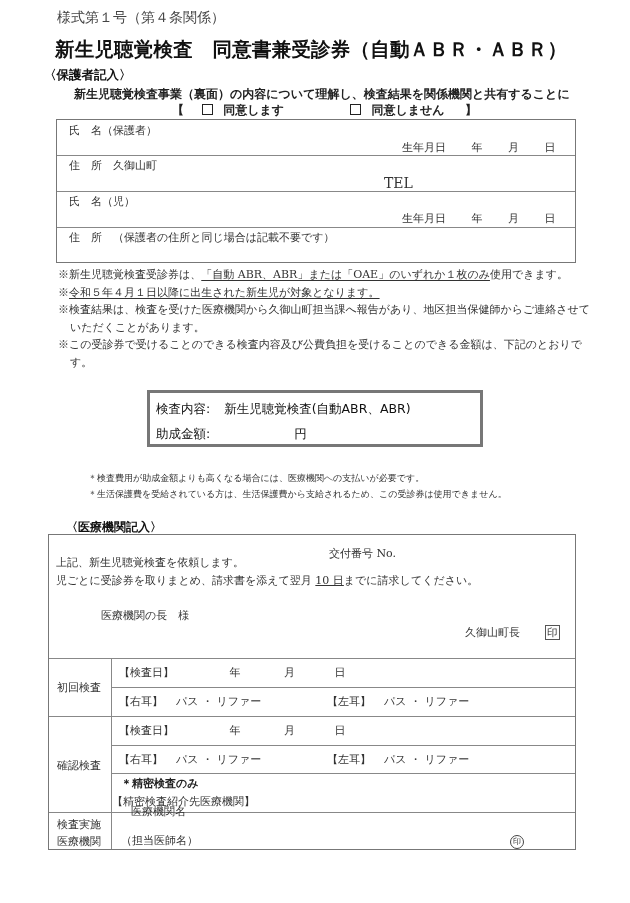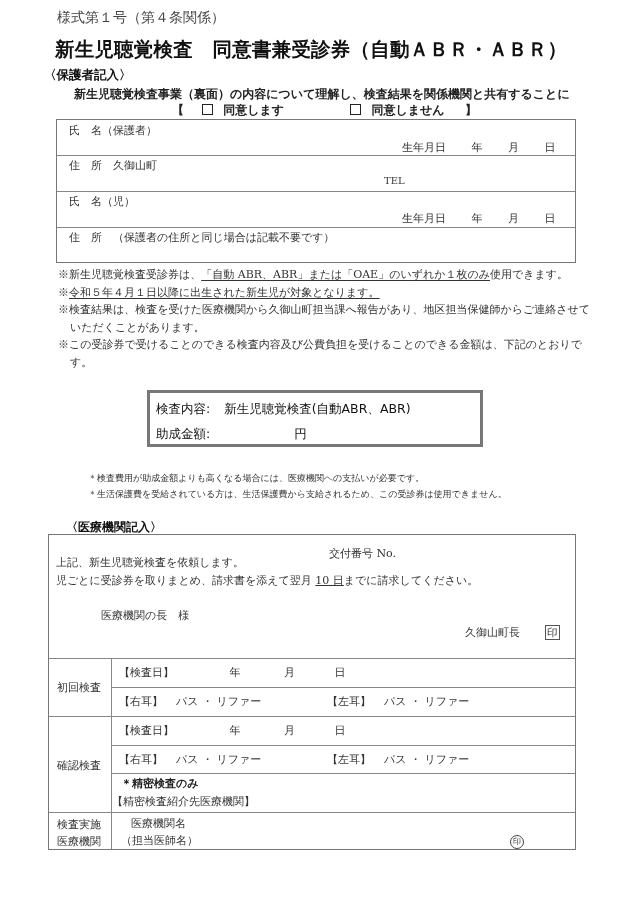--- a/index.html
+++ b/index.html
@@ -17,21 +17,21 @@
   #consent-choices .box { display: inline-block; width: 9px; height: 9px; border: 1.5px solid #222; margin: 0 10px 0 14px; vertical-align: -1px; }
   #consent-choices .gap { display: inline-block; width: 44px; }
 
   
   #guardian-table { position: absolute; left: 56px; top: 119px; width: 520px; height: 144px; border: 1px solid #777; box-sizing: border-box; }
   .g-row { position: absolute; left: 0; right: 0; border-bottom: 1px solid #888; font-size: 11px; color: #333; }
   .g-row:last-child { border-bottom: none; }
   .g-row .lbl { position: absolute; left: 12px; top: 3px; }
   .g-row .dob { position: absolute; top: 20px; left: 345px; }
   .g-row .dob span { display: inline-block; }
-  .g-row .tel { position: absolute; top: 20px; left: 327px; font-size: 10px; }
+  .g-row .tel { position: absolute; top: 20px; left: 327px; font-size: 14px; }
 
   
   .note { font-size: 11px; color: #333; line-height: 17.5px; }
   .note u { text-decoration: underline; text-underline-offset: 2px; }
   #notes { position: absolute; left: 58px; top: 266px; width: 540px; }
   #notes .item { padding-left: 12px; text-indent: -12px; white-space: normal; }
 
   
   #subsidy-box { position: absolute; left: 147px; top: 390px; width: 336px; height: 57px; border: 3px solid #777; box-sizing: border-box; }
   #subsidy-box .line { position: absolute; left: 6px; font-size: 12.5px; color: #111; }
@@ -181,16 +181,16 @@
     <span style="display:inline-block;width:6px"></span>
     <span>パス ・ リファー</span>
   </div>
   <div class="cell sans" style="left:72px;top:241px;font-weight:bold;font-size:11px;color:#222;">＊精密検査のみ</div>
   <div class="cell" style="left:63px;top:259px;">【精密検査紹介先医療機関】</div>
 
   <div class="cell" style="left:8px;top:281px;line-height:17px;">
     <div>検査実施</div>
     <div>医療機関</div>
   </div>
-  <div class="cell" style="left:82px;top:281px;">医療機関名</div>
+  <div class="cell" style="left:82px;top:269px;">医療機関名</div>
   <div class="cell" style="left:72px;top:298px;">（担当医師名）</div>
   <div class="cell" style="left:461px;top:299px;"><span id="doctor-seal">印</span></div>
 </div>
 
 </body></html>

